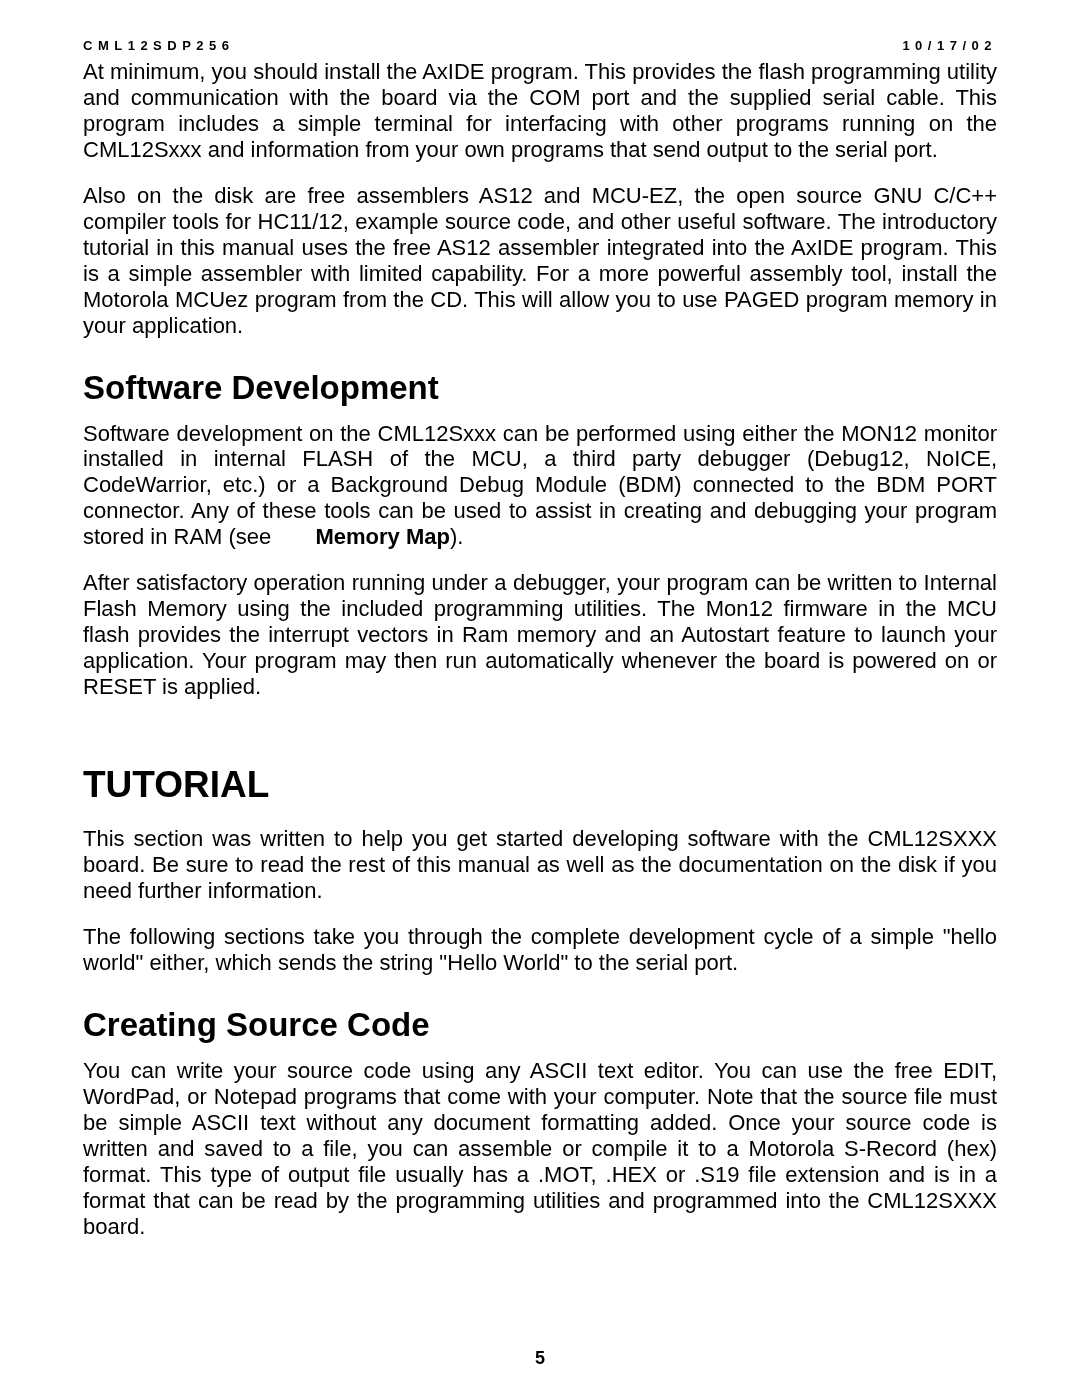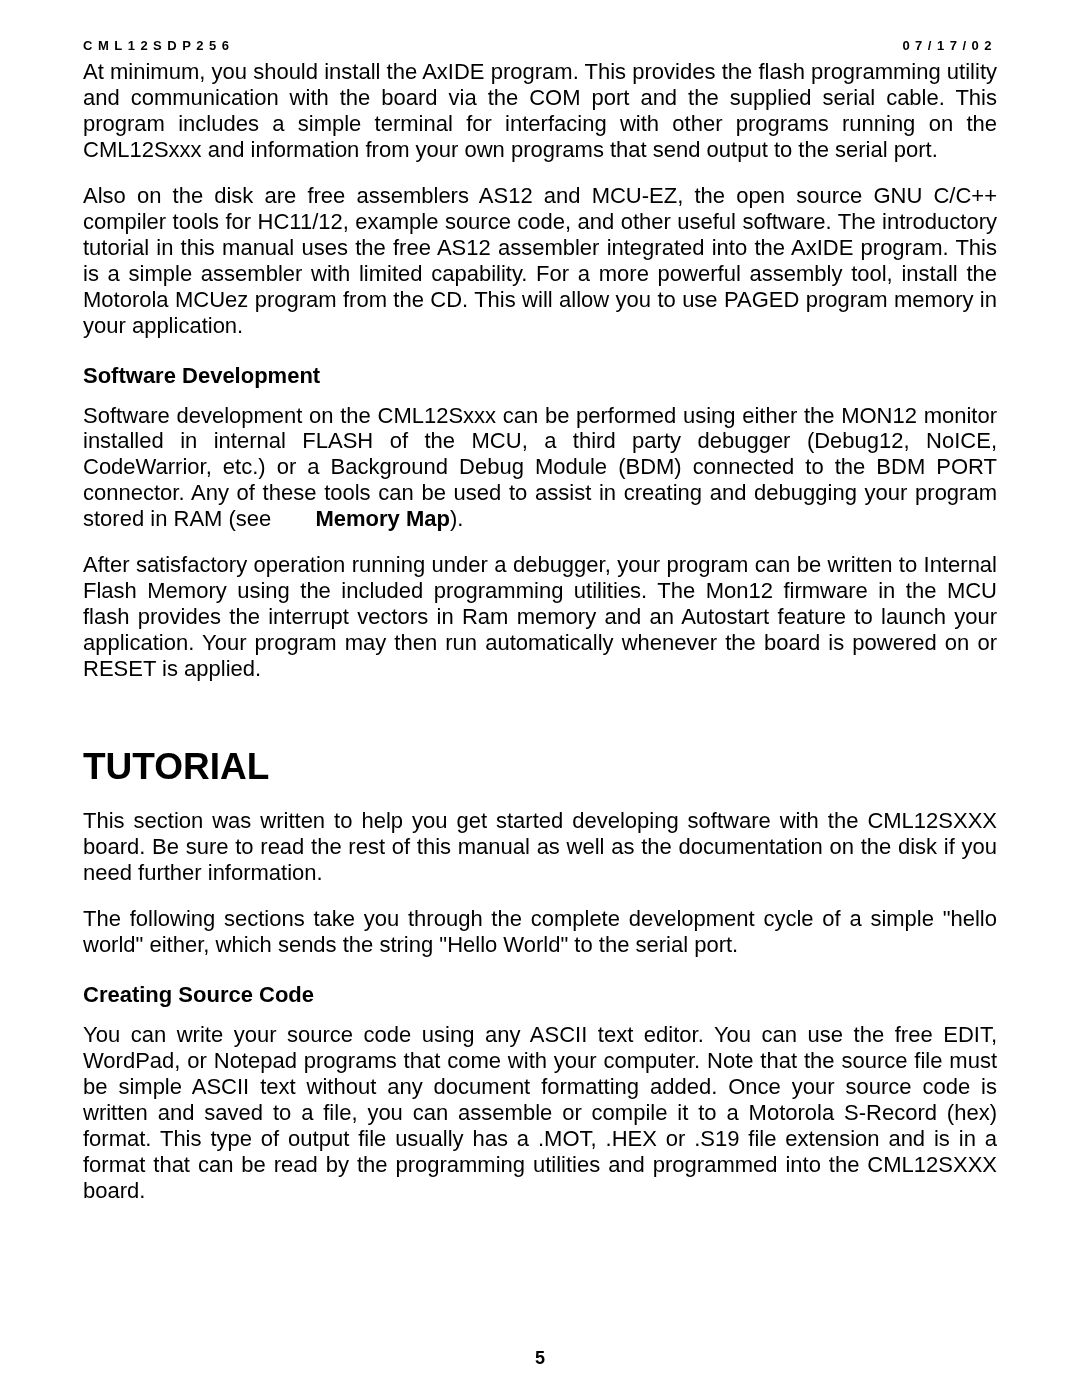--- a/index.html
+++ b/index.html
@@ -30,23 +30,23 @@
     margin-bottom: 6px;
   }
   .para {
     font-size: 22px;
     line-height: 1.18;
     text-align: justify;
     margin: 0 0 20px 0;
   }
   .para.last { margin-bottom: 12px; }
   .h2 {
-    font-size: 22px;
+    font-size: 33px;
     font-weight: 700;
-    margin: 24px 0 14px 0;
+    margin: 30px 0 14px 0;
   }
   .h1 {
     font-size: 37px;
     font-weight: 700;
     margin: 64px 0 20px 0;
   }
   .bold { font-weight: 700; margin-left: 38px; }
   .footer {
     position: absolute;
     bottom: 28px;
@@ -57,21 +57,21 @@
     font-size: 18px;
   }
 </style>
 </head>
 <body>
 
 <div class="page">
 
   <div class="header">
     <span>CML12SDP256</span>
-    <span>07/17/02</span>
+    <span>10/17/02</span>
   </div>
 
   <p class="para">At minimum, you should install the AxIDE program.  This provides the flash programming utility and communication with the board via the COM port and the supplied serial cable.  This program includes a simple terminal for interfacing with other programs running on the CML12Sxxx and information from your own programs that send output to the serial port.</p>
 
   <p class="para">Also on the disk are free assemblers AS12 and MCU-EZ, the open source GNU C/C++ compiler tools for HC11/12, example source code, and other useful software.  The introductory tutorial in this manual uses the free AS12 assembler integrated into the AxIDE program.  This is a simple assembler with limited capability.  For a more powerful assembly tool, install the Motorola MCUez program from the CD.  This will allow you to use PAGED program memory in your application.</p>
 
   <div class="h2">Software Development</div>
 
   <p class="para">
     <span>Software development on the CML12Sxxx can be performed using either the MON12 monitor installed in internal FLASH of the MCU, a third party debugger (Debug12, NoICE, CodeWarrior, etc.) or a Background Debug Module (BDM) connected to the BDM PORT connector.  Any of these tools can be used to assist in creating and debugging your program stored in RAM (see </span><span class="bold">Memory Map</span><span>).</span>

